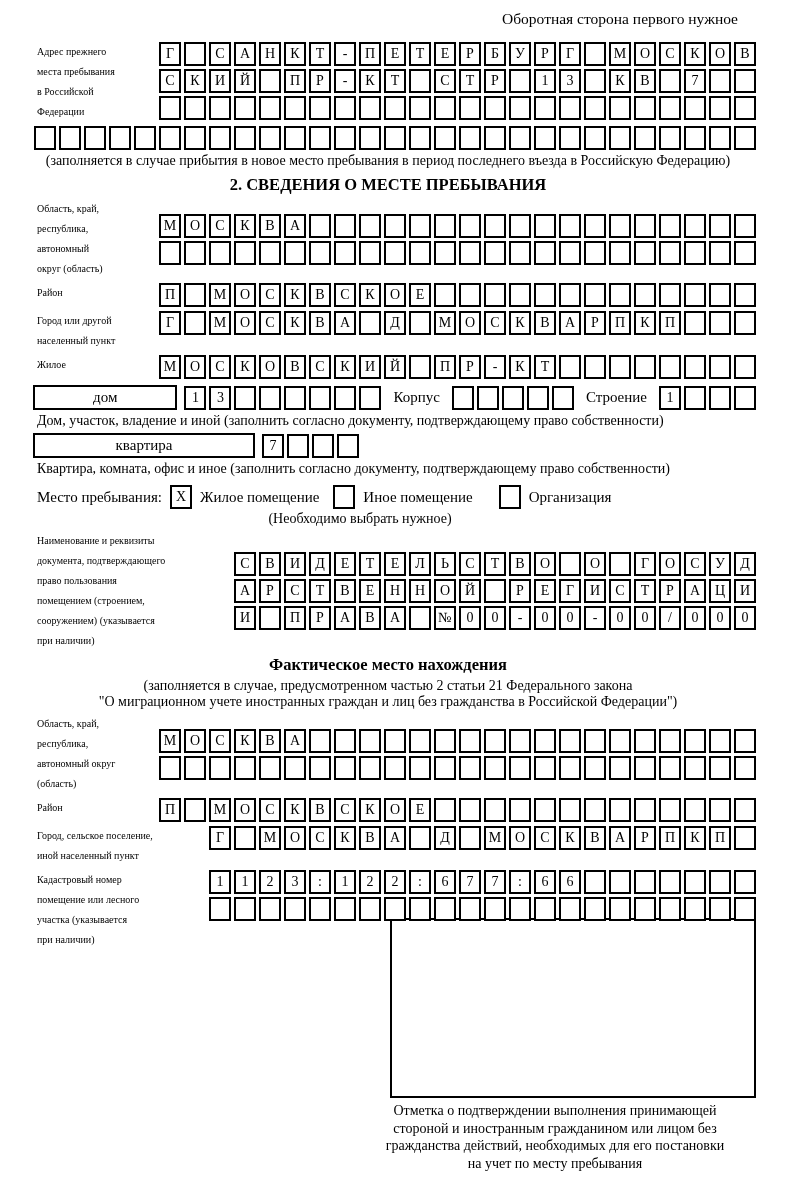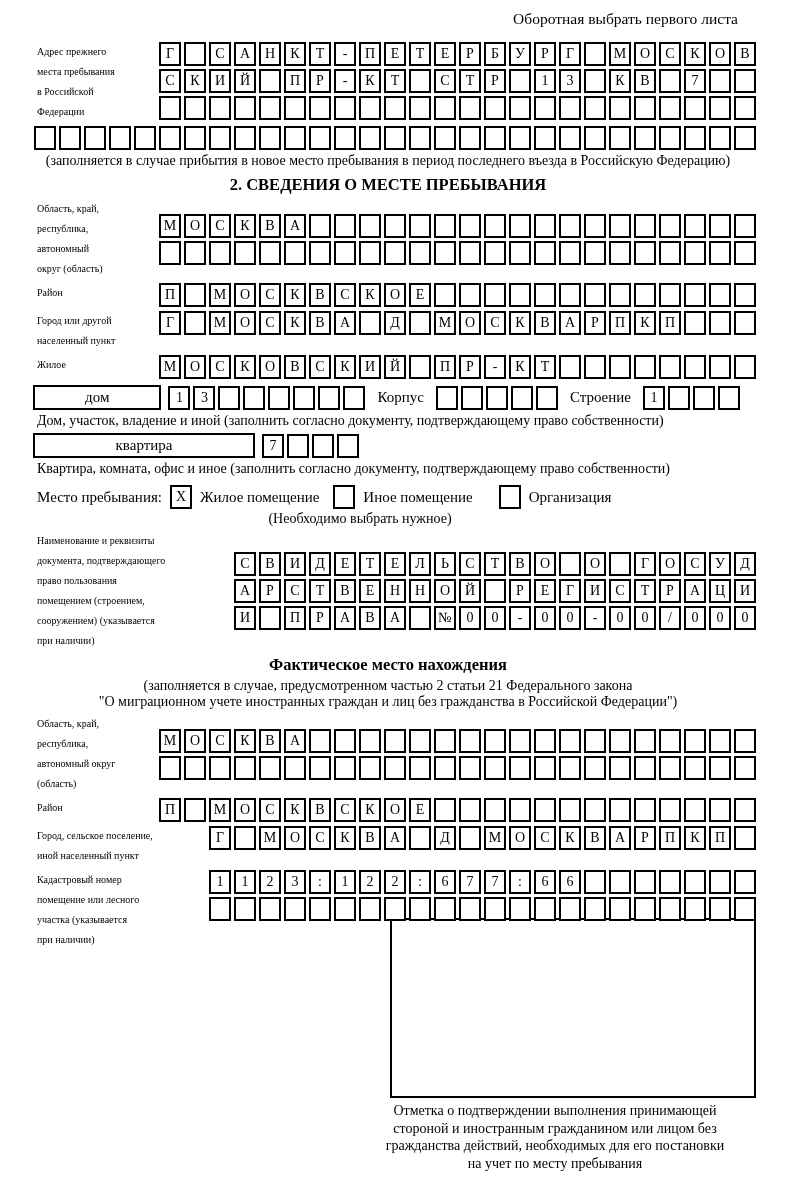--- a/index.html
+++ b/index.html
@@ -21,21 +21,21 @@
     width: 22px; height: 24px; border: 2px solid #000;
     display: flex; align-items: center; justify-content: center;
     font-size: 14px; flex: 0 0 auto; background: #fff;
   }
   .rowfull { margin-top: 3px; }
   .cap { font-size: 14px; margin-top: 3px; line-height: 16px; }
   .center { text-align: center; }
   .leftcap { padding-left: 17px; }
   .title { font-weight: bold; font-size: 16.5px; text-align: center; margin-top: 6px; }
 
-  .boxrow { display: flex; align-items: center; gap: 7px; margin: 6px 16px 0 13px; }
+  .boxrow { display: flex; align-items: center; gap: 7px; margin: 6px 0 0 13px; }
   .labelbox {
     border: 2px solid #000; height: 25px;
     display: flex; align-items: center; justify-content: center; font-size: 15px;
   }
   .box-dom { width: 165px; }
   .box-kv  { width: 222px; }
   .inline-lbl { font-size: 15px; padding: 0 5px; }
 
   .mestorow { display: flex; align-items: center; margin: 8px 0 0 17px; font-size: 15px; }
   .mestorow .grid { margin: 0 8px; }
@@ -49,21 +49,21 @@
 
   .stampwrap { width: 402px; margin-left: auto; margin-top: -36px; }
   .stampbox  { width: 366px; height: 180px; border: 2px solid #000; margin-left: auto; background:#fff; }
   .stampcap  { font-size: 14px; text-align: center; margin-top: 4px; line-height: 17.5px; white-space: pre-line; }
 </style>
 </head>
 <body>
 
 <div class="page">
 
-  <div class="hdr">Оборотная выбрать первого листа</div>
+  <div class="hdr">Оборотная сторона первого нужное</div>
 
   <div class="field mt14">
     <div class="label">Адрес прежнего
 места пребывания
 в Российской
 Федерации</div>
     <div class="grids">
       <div class="grid">
           <div class="cell">Г</div>
           <div class="cell"></div>

